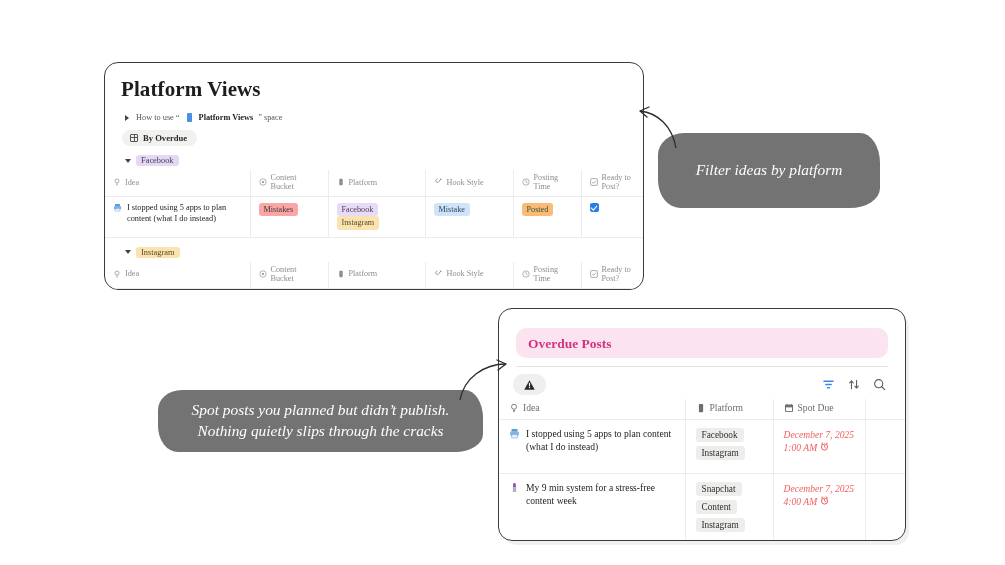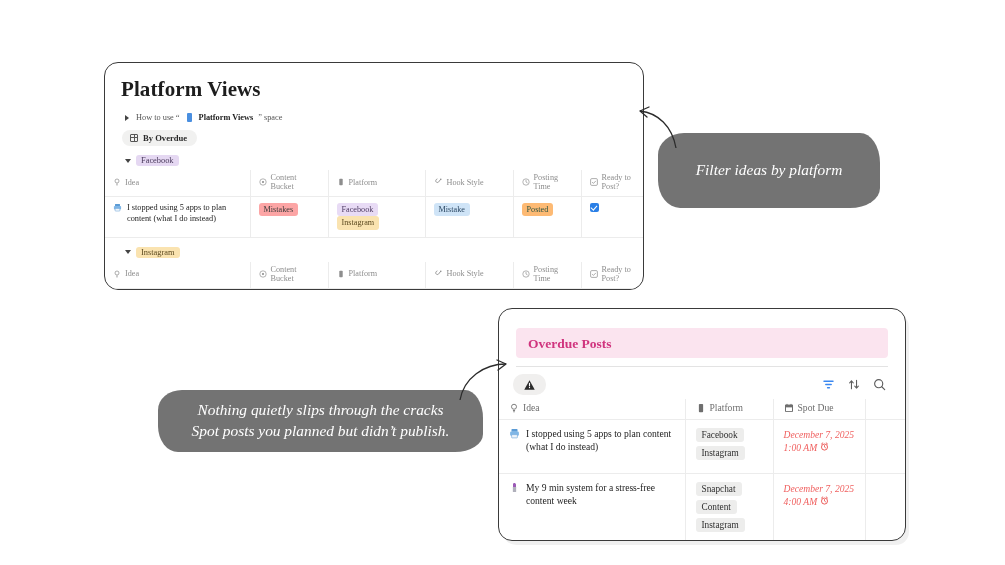--- a/index.html
+++ b/index.html
@@ -166,21 +166,21 @@
     width: 408px; height: 233px;
     background: #ffffff;
     border: 1px solid #3a3a3a;
     border-radius: 14px;
     box-shadow: 4px 5px 0 -1px rgba(0,0,0,0.06);
     overflow: hidden;
   }
   .ov-titlebar {
     margin: 19px 17px 0 17px;
     background: #fbe4ef;
-    border-radius: 4px;
+    border-radius: 10px;
     padding: 6px 12px;
   }
   .ov-title {
     font-family: "Liberation Serif", serif;
     font-weight: bold;
     font-size: 13.5px;
     color: #d0347e;
   }
   .ov-rule {
     margin: 8px 17px 0 17px;
@@ -656,22 +656,22 @@
   </div>
 
   <div class="callout callout-1">
     <div>
       <div>Filter ideas by platform</div>
     </div>
   </div>
 
   <div class="callout callout-2">
     <div>
+      <div>Spot posts you planned but didn’t publish.</div>
       <div>Nothing quietly slips through the cracks</div>
-      <div>Spot posts you planned but didn’t publish.</div>
     </div>
   </div>
 
   <svg class="arrow" style="left:620px; top:88px;" width="90" height="60">
     <path d="M56 48 C52 26 38 13 20 11" fill="none" stroke="#2b2b2b" stroke-width="1.3"></path>
     <path d="M20 11 L29 7 M20 11 L27 17" fill="none" stroke="#2b2b2b" stroke-width="1.3" stroke-linecap="round"></path>
   </svg>
 
   <svg class="arrow" style="left:450px; top:340px;" width="80" height="60">
     <path d="M10 48 C14 26 34 12 56 12" fill="none" stroke="#2b2b2b" stroke-width="1.3"></path>

